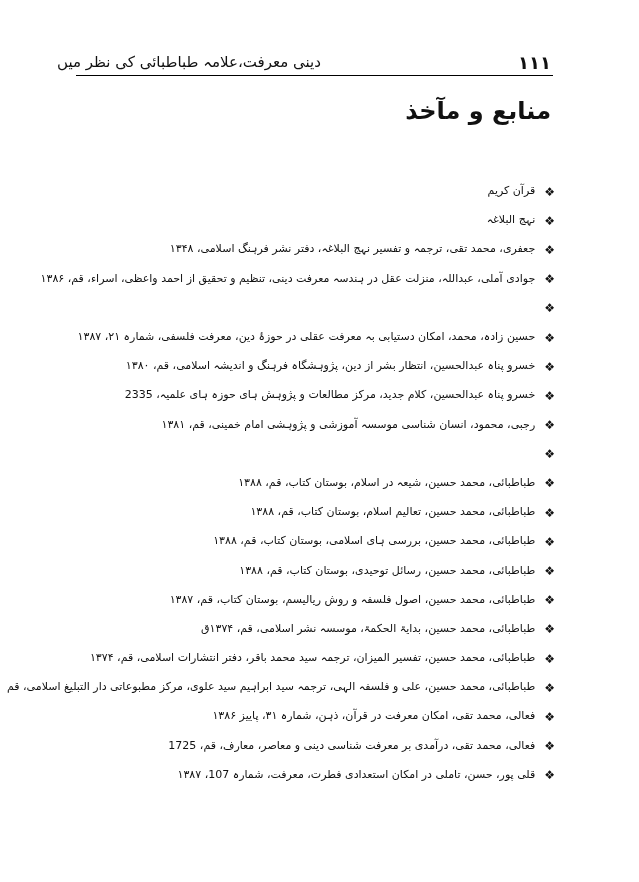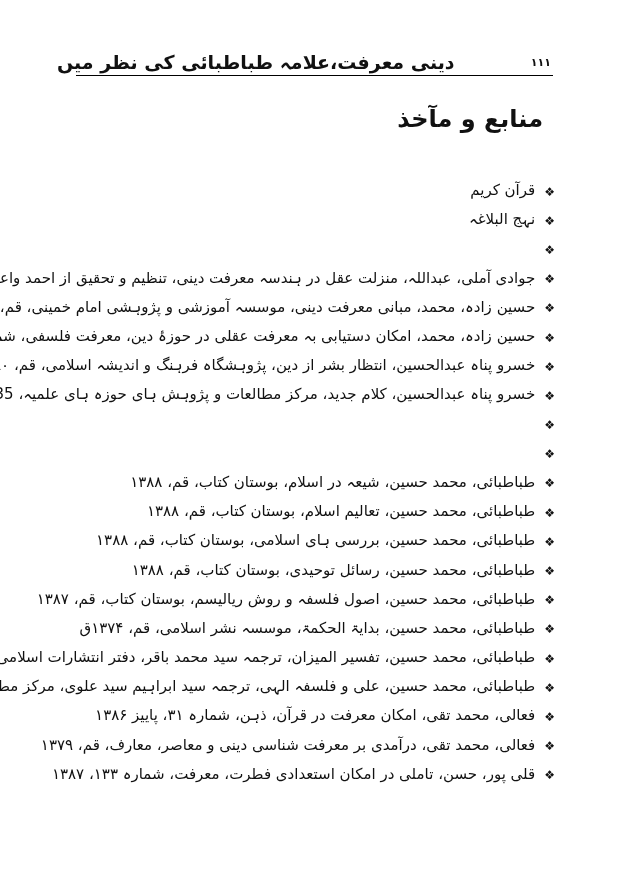--- a/index.html
+++ b/index.html
@@ -7,42 +7,42 @@
     width:639px;height:882px;background:#ffffff;overflow:hidden;
     font-family:"DejaVu Sans", sans-serif;color:#111;
   }
   .page{position:relative;width:639px;height:882px;background:#fff;}
   
   .header{
     position:absolute;top:50px;left:0;right:0;height:24px;
     display:flex;flex-direction:row;justify-content:space-between;align-items:center;
     padding:0 88px 0 57px;box-sizing:border-box;
   }
-  .page-number{font-size:11px;letter-spacing:1px;font-weight:bold;}
-  .header-title{font-size:19px;font-weight:bold;}
+  .page-number{font-size:18px;letter-spacing:1px;font-weight:bold;}
+  .header-title{font-size:15px;font-weight:normal;}
   .rule{
     position:absolute;top:75px;left:76px;right:86px;height:0;
     border-top:1.7px solid #000;
   }
   
   .section-heading{
-    position:absolute;top:93px;right:84px;margin:12px;
+    position:absolute;top:93px;right:84px;margin:4px;
     font-size:24px;font-weight:bold;text-align:right;
   }
   
   .ref-list{
     position:absolute;top:176px;right:84px;left:6px;
     margin:0;padding:0;list-style:none;text-align:right;
   }
   .ref-list li{
     display:flex;flex-direction:row;justify-content:flex-start;align-items:center;
     height:29.2px;white-space:nowrap;gap:9px;direction:rtl;
   }
   .bullet{font-size:12px;line-height:1;flex:0 0 auto;transform:translateY(1px);}
-  .ref-text{font-size:15px;line-height:1;}
+  .ref-text{font-size:11px;line-height:1;}
 </style>
 </head>
 <body>
 
 <div class="page">
 
   <header class="header">
     <span class="page-number">۱۱۱</span>
     <span class="header-title">دینی معرفت،علامہ طباطبائی کی نظر میں</span>
   </header>
@@ -55,43 +55,44 @@
       <li>
         <span class="bullet">❖</span>
         <span class="ref-text">قرآن کریم</span>
       </li>
       <li>
         <span class="bullet">❖</span>
         <span class="ref-text">نہج البلاغہ</span>
       </li>
       <li>
         <span class="bullet">❖</span>
+        <span class="ref-text">جعفری، محمد تقی، ترجمہ و تفسیر نہج البلاغہ، دفتر نشر فرہنگ اسلامی، ۱۳۴۸</span>
       </li>
       <li>
         <span class="bullet">❖</span>
         <span class="ref-text">جوادی آملی، عبداللہ، منزلت عقل در ہندسہ معرفت دینی، تنظیم و تحقیق از احمد واعظی، اسراء، قم، ۱۳۸۶</span>
       </li>
       <li>
         <span class="bullet">❖</span>
-        <span class="ref-text">حسین زادہ، محمد، مبانی معرفت دینی، موسسہ آموزشی و پژوہشی امام خمینی، قم، ۱۳۸۱</span>
       </li>
       <li>
         <span class="bullet">❖</span>
         <span class="ref-text">حسین زادہ، محمد، امکان دستیابی بہ معرفت عقلی در حوزۂ دین، معرفت فلسفی، شمارہ ۲۱، ۱۳۸۷</span>
       </li>
       <li>
         <span class="bullet">❖</span>
         <span class="ref-text">خسرو پناہ عبدالحسین، انتظار بشر از دین، پژوہشگاہ فرہنگ و اندیشہ اسلامی، قم، ۱۳۸۰</span>
       </li>
       <li>
         <span class="bullet">❖</span>
         <span class="ref-text">خسرو پناہ عبدالحسین، کلام جدید، مرکز مطالعات و پژوہش ہای حوزہ ہای علمیہ، 2335</span>
       </li>
       <li>
         <span class="bullet">❖</span>
+        <span class="ref-text">رجبی، محمود، انسان شناسی موسسہ آموزشی و پژوہشی امام خمینی، قم، ۱۳۸۱</span>
       </li>
       <li>
         <span class="bullet">❖</span>
       </li>
       <li>
         <span class="bullet">❖</span>
         <span class="ref-text">طباطبائی، محمد حسین، شیعہ در اسلام، بوستان کتاب، قم، ۱۳۸۸</span>
       </li>
       <li>
         <span class="bullet">❖</span>
@@ -120,21 +121,21 @@
       <li>
         <span class="bullet">❖</span>
         <span class="ref-text">طباطبائی، محمد حسین، علی و فلسفہ الہی، ترجمہ سید ابراہیم سید علوی، مرکز مطبوعاتی دار التبلیغ اسلامی، قم</span>
       </li>
       <li>
         <span class="bullet">❖</span>
         <span class="ref-text">فعالی، محمد تقی، امکان معرفت در قرآن، ذہن، شمارہ ۳۱، پاییز ۱۳۸۶</span>
       </li>
       <li>
         <span class="bullet">❖</span>
-        <span class="ref-text">فعالی، محمد تقی، درآمدی بر معرفت شناسی دینی و معاصر، معارف، قم، ۱۳۷۹</span>
+        <span class="ref-text">فعالی، محمد تقی، درآمدی بر معرفت شناسی دینی و معاصر، معارف، قم، 1725</span>
       </li>
       <li>
         <span class="bullet">❖</span>
-        <span class="ref-text">قلی پور، حسن، تاملی در امکان استعدادی فطرت، معرفت، شمارہ ۱۳۳، ۱۳۸۷</span>
+        <span class="ref-text">قلی پور، حسن، تاملی در امکان استعدادی فطرت، معرفت، شمارہ 107، ۱۳۸۷</span>
       </li>
     </ul>
 
 </div>
 
 </body></html>

